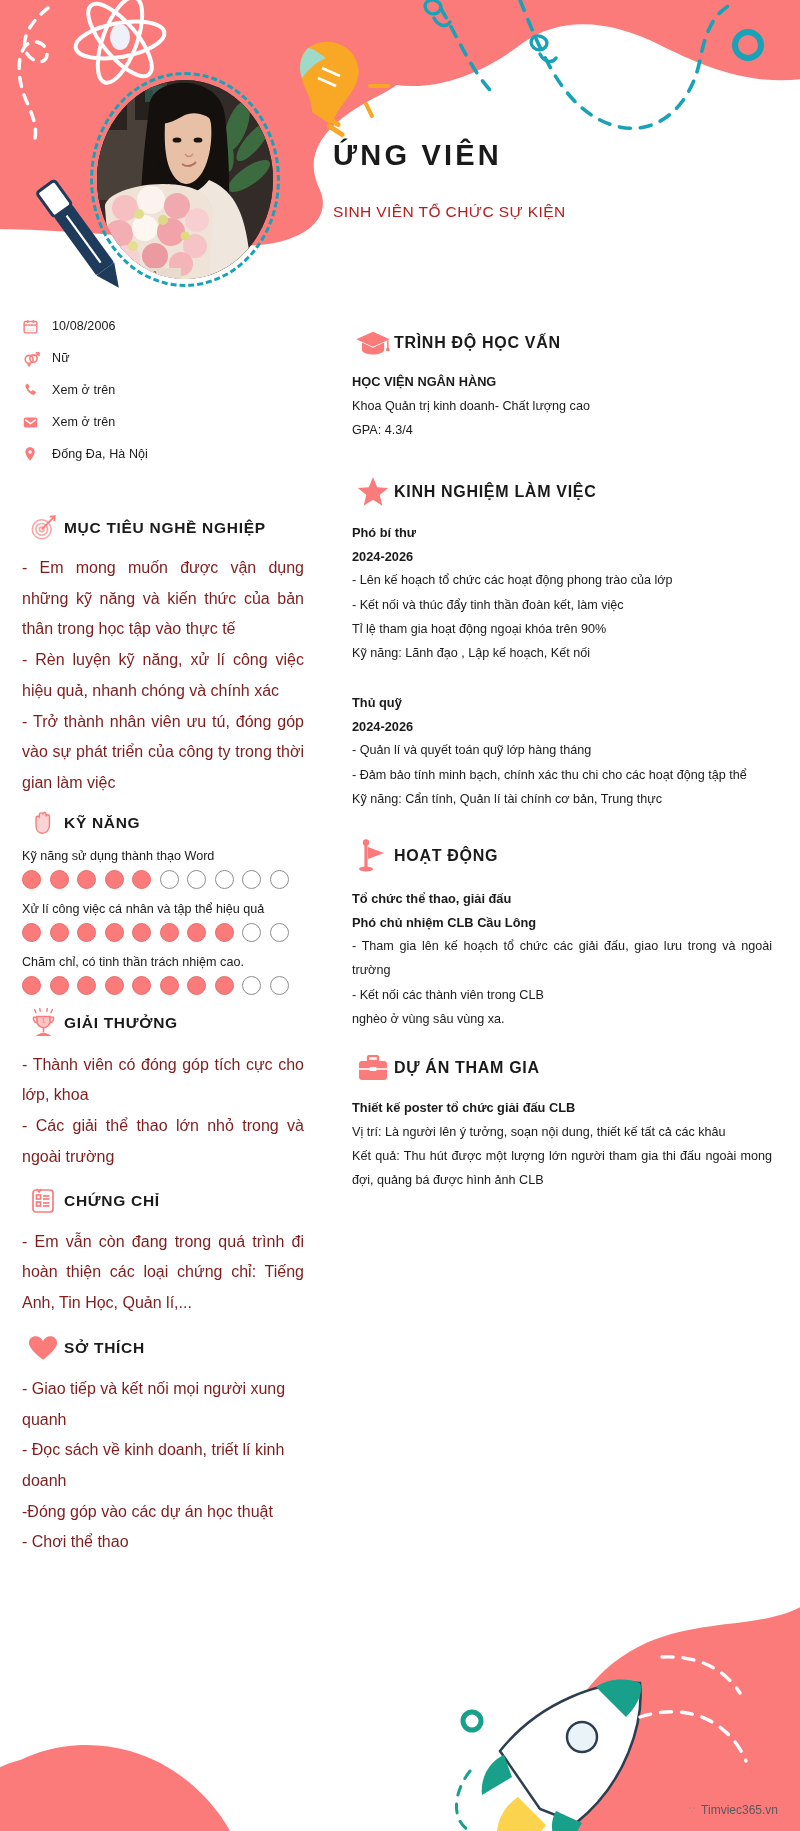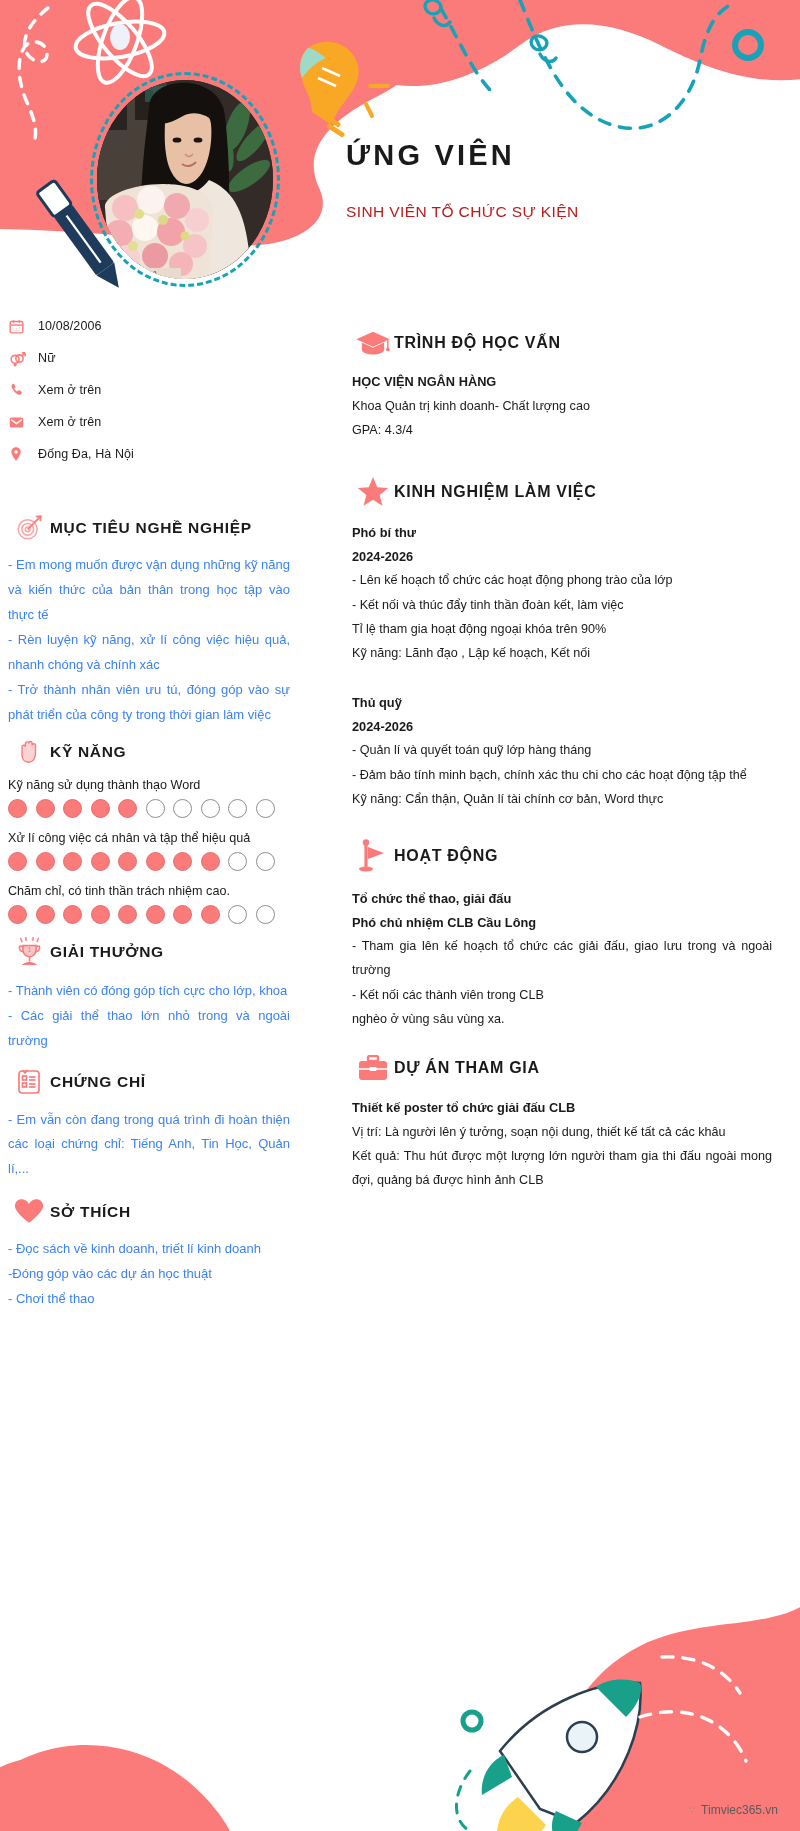--- a/index.html
+++ b/index.html
@@ -59,21 +59,21 @@
     position: absolute;
     left: 7px; top: 8px;
     width: 176px; height: 199px;
     border-radius: 50%;
     overflow: hidden;
     z-index: 2;
     background: #2b2521;
   }
   .name-block {
     position: absolute;
-    left: 346px; top: 140px;
+    left: 333px; top: 140px;
   }
   .cand-name {
     font-size: 29px;
     font-weight: bold;
     letter-spacing: 3.2px;
     color: #1a1a1a;
     line-height: 1.1;
   }
   .cand-role {
     margin-top: 31px;
@@ -84,21 +84,21 @@
 
   
   .body-cols {
     position: absolute;
     left: 0; top: 310px;
     width: 800px;
     z-index: 5;
   }
   .col-left {
     position: absolute;
-    left: 8px; top: 0;
+    left: 22px; top: 0;
     width: 282px;
   }
   .col-right {
     position: absolute;
     left: 352px; top: 8px;
     width: 420px;
   }
 
   
   .contact-row {
@@ -136,23 +136,23 @@
   }
   .sec-title {
     font-size: 15.5px;
     font-weight: bold;
     letter-spacing: 0.7px;
     color: #1a1a1a;
   }
   .sec-title.rt { font-size: 16px; }
 
   .body-text {
-    font-size: 13px;
+    font-size: 16px;
     line-height: 1.92;
-    color: #3b82f6;
+    color: #7f1d1d;
     text-align: justify;
   }
   .body-text .ln { display: block; }
 
   
   .skill-label {
     font-size: 12.6px;
     color: #1a1a1a;
     margin-top: 4px;
     margin-bottom: 7px;
@@ -525,20 +525,21 @@
 
       <div class="sec-head" style="margin-top:16px">
         <span class="sec-ico">
           <svg width="30" height="27" viewBox="0 0 32 28" fill="#fb7b7b">
             <path d="M16 26 C4 17 1 11 1 8 C1 3.5 4.5 1 8 1 C11.4 1 14.4 3 16 6 C17.6 3 20.6 1 24 1 C27.5 1 31 3.5 31 8 C31 11 28 17 16 26 Z"></path>
           </svg>
         </span>
         <span class="sec-title">SỞ THÍCH</span>
       </div>
       <div class="body-text" style="text-align:left">
+        <span class="ln">- Giao tiếp và kết nối mọi người xung quanh</span>
         <span class="ln">- Đọc sách về kinh doanh, triết lí kinh doanh</span>
         <span class="ln">-Đóng góp vào các dự án học thuật</span>
         <span class="ln">- Chơi thể thao</span>
       </div>
     </div>
 
     <div class="col-right">
 
       <div class="sec-head" style="margin-top:12px">
         <span class="sec-ico">
@@ -578,21 +579,21 @@
           <span class="ln">Kỹ năng: Lãnh đạo , Lập kế hoạch, Kết nối</span>
         </div>
       </div>
 
       <div class="r-block" style="margin-top:26px">
         <div class="r-title">Thủ quỹ</div>
         <div class="r-title">2024-2026</div>
         <div class="r-text">
           <span class="ln">- Quản lí và quyết toán quỹ lớp hàng tháng</span>
           <span class="ln">- Đảm bảo tính minh bạch, chính xác thu chi cho các hoạt động tập thể</span>
-          <span class="ln">Kỹ năng: Cẩn thận, Quản lí tài chính cơ bản, Word thực</span>
+          <span class="ln">Kỹ năng: Cẩn tính, Quản lí tài chính cơ bản, Trung thực</span>
         </div>
       </div>
 
       <div class="sec-head" style="margin-top:28px">
         <span class="sec-ico">
           <svg width="28" height="34" viewBox="0 0 28 34" fill="#fb7b7b">
             <circle cx="7" cy="3.5" r="3.2"></circle>
             <rect x="5.4" y="3" width="3.2" height="26" rx="1"></rect>
             <ellipse cx="7" cy="30" rx="7" ry="2.6"></ellipse>
             <path d="M9 8 L25 14 L9 20 Z"></path>

